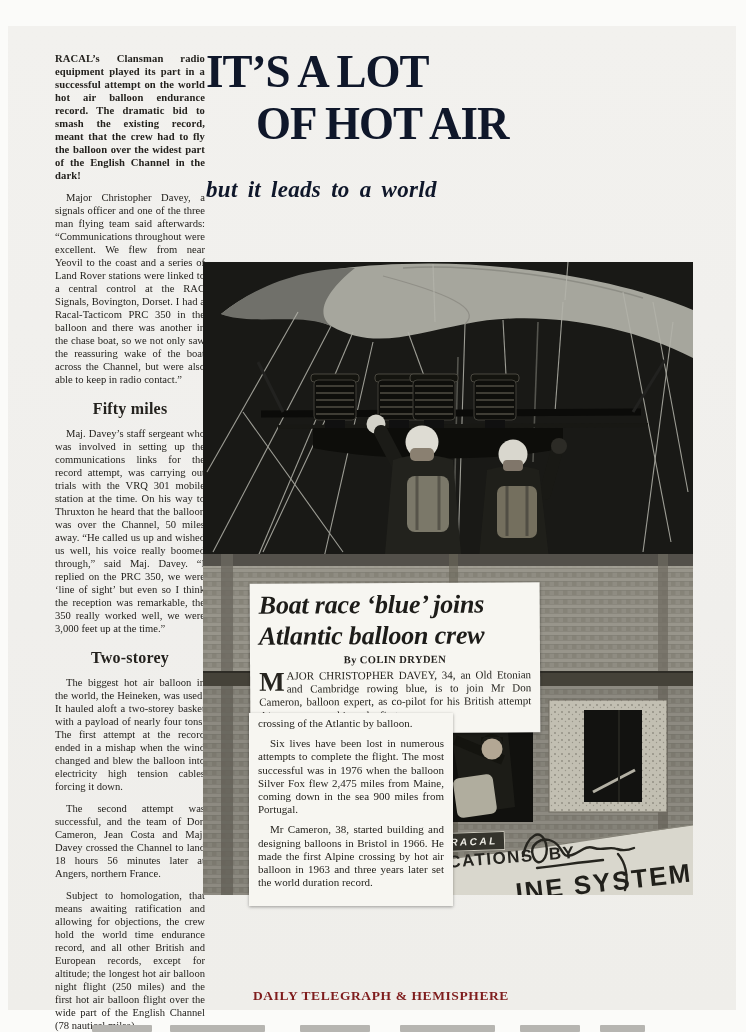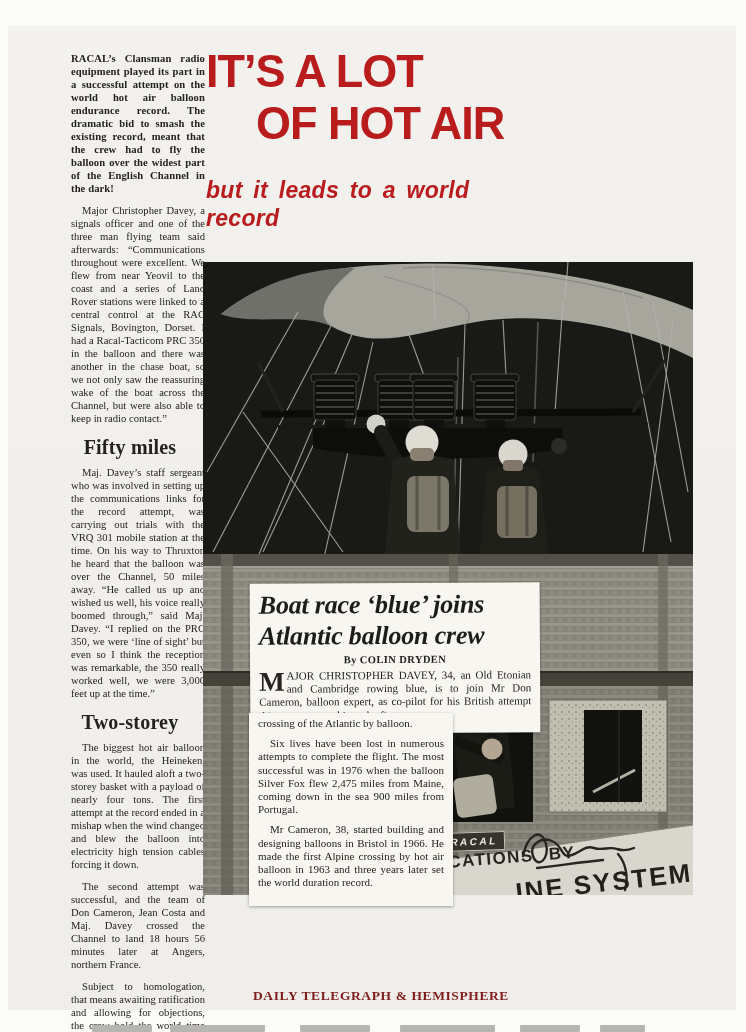--- a/index.html
+++ b/index.html
@@ -12,30 +12,30 @@
   .scan-page{
     position:absolute;left:8px;top:26px;width:728px;height:984px;
     background:linear-gradient(180deg,#f2f1ee 0%,#f0efec 60%,#efeeea 100%);
   }
   
   .left-col{
     position:absolute;left:55px;top:52px;width:150px;
     font-size:10.6px;line-height:13px;text-align:justify;
     color:#24221e;
   }
-  .left-col p{margin:0 0 9px 16px;text-indent:11px;}
+  .left-col p{margin:0 0 9px 0;text-indent:11px;}
   .left-col p.lead{font-weight:bold;text-indent:0;letter-spacing:.1px;}
   .col-head{
-    text-align:center;font-weight:bold;font-size:20px;
+    text-align:center;font-weight:bold;font-size:16px;
     margin:16px 0 12px 0;letter-spacing:.2px;
   }
   
   .headline{
     position:absolute;left:206px;top:44px;width:340px;
-    font-family:Liberation Sans, sans-serif;color:#b91c1c;
+    font-family:Liberation Serif, serif;color:#0f172a;
   }
   .headline .h1{
     font-size:45px;font-weight:800;letter-spacing:-1px;line-height:52px;
     transform:scaleY(1.04);transform-origin:top left;white-space:nowrap;
   }
   .headline .h2{margin-left:50px;}
   .headline .sub{
     margin-top:28px;font-size:23px;font-weight:700;font-style:italic;
     line-height:28px;letter-spacing:.3px;word-spacing:4px;
   }
@@ -114,21 +114,20 @@
   <p>The second attempt was successful, and the team of Don Cameron, Jean Costa and Maj. Davey crossed the Channel to land 18 hours 56 minutes later at Angers, northern France.</p>
   <p>Subject to homologation, that means awaiting ratification and allowing for objections, the crew hold the world time endurance record, and all other British and European records, except for altitude; the longest hot air balloon night flight (250 miles) and the first hot air balloon flight over the wide part of the English Channel (78 nautical miles).</p>
 
 </div>
 
 <div class="headline">
   <div class="h1">IT’S A LOT</div>
   <div class="h1 h2">OF HOT AIR</div>
   <div class="sub">
     <div>but it leads to a world</div>
-    <div>record</div>
   </div>
 </div>
 
 <div class="photo">
   <svg width="490" height="633" viewBox="0 0 490 633">
     <defs>
       <pattern id="weave" width="9" height="9" patternUnits="userSpaceOnUse">
         <rect width="9" height="9" fill="#8f8c82"></rect>
         <rect width="9" height="4.5" fill="#98958b"></rect>
         <rect y="4.5" width="4.5" height="4.5" fill="#868378"></rect>

